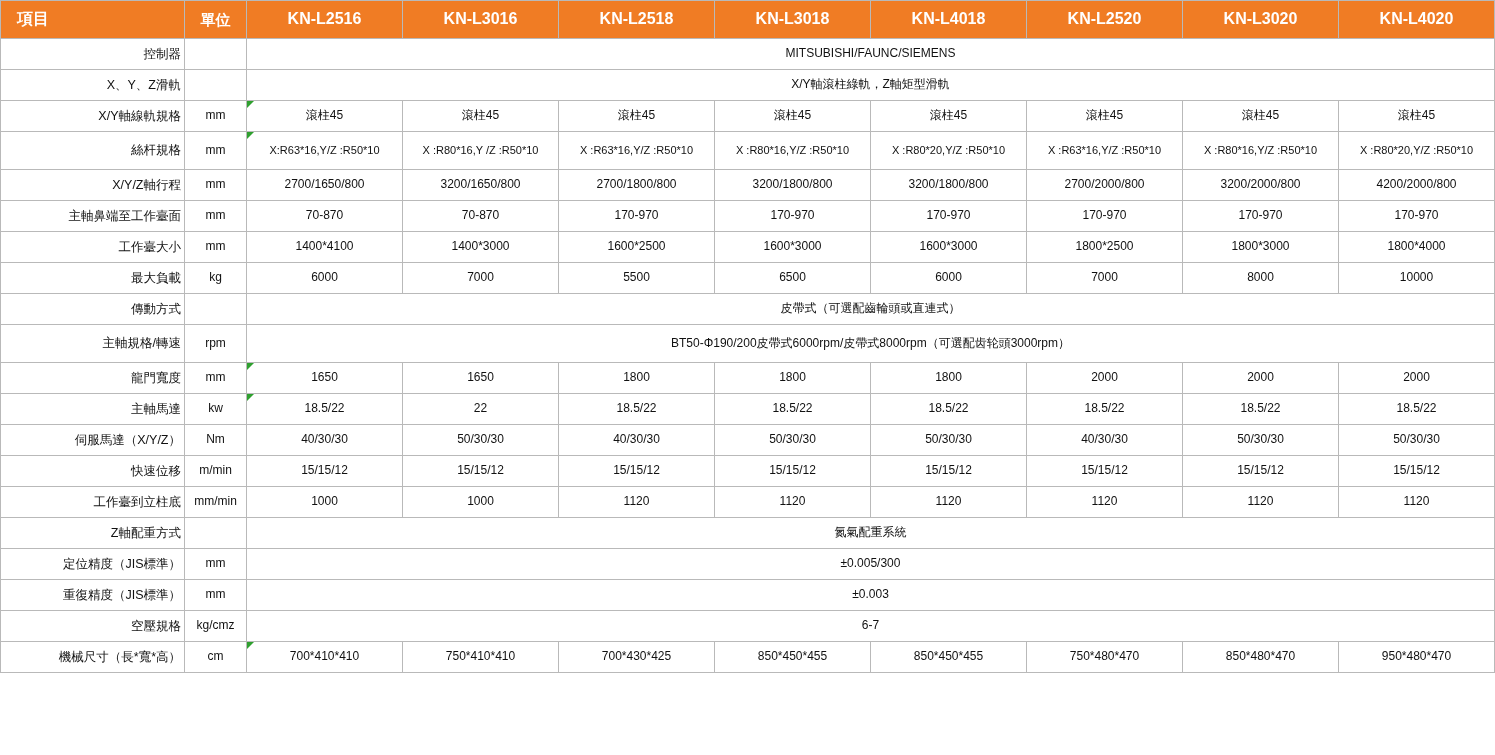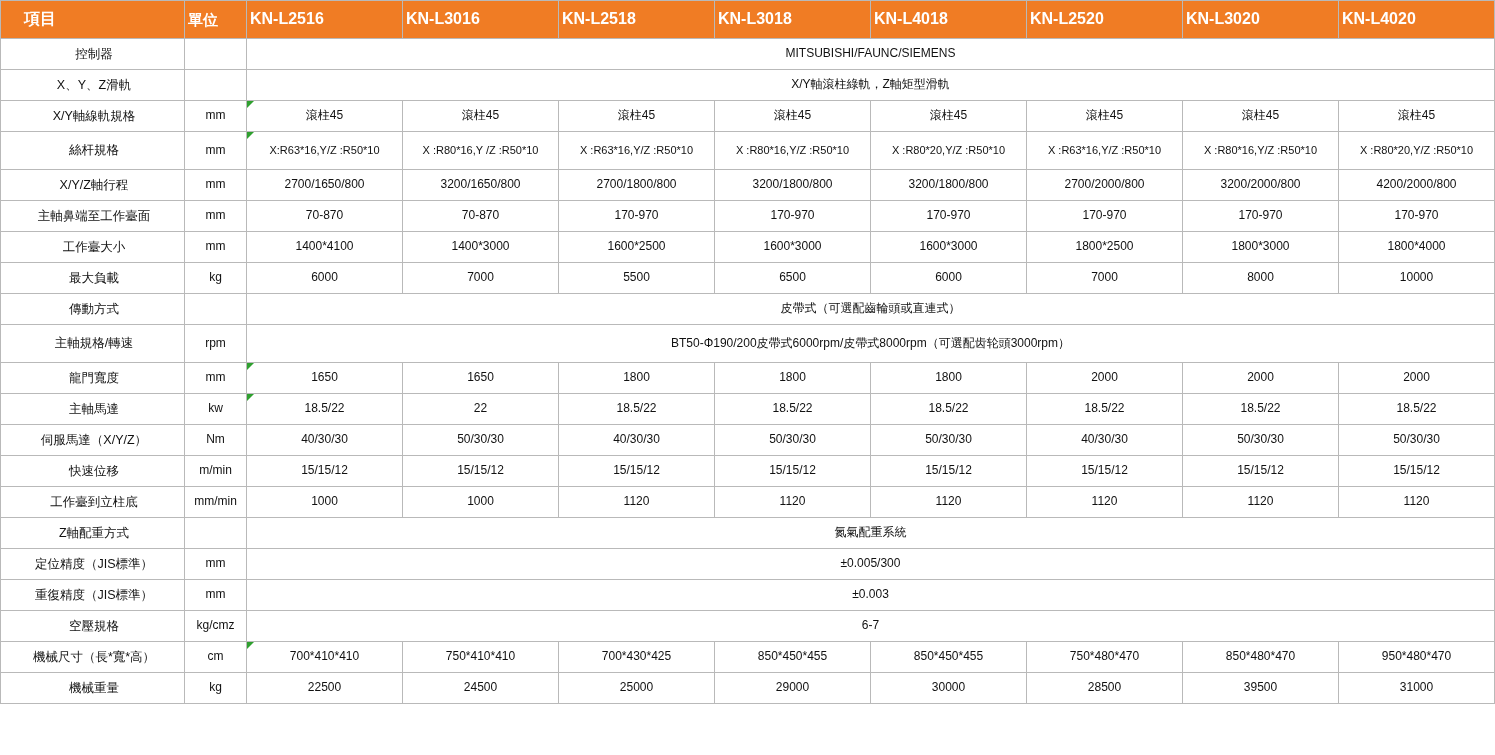--- a/index.html
+++ b/index.html
@@ -37,41 +37,41 @@
   
   col.c-item  { width: 184px; }
   col.c-unit  { width: 62px; }
   col.c-model { width: 156px; }
 
   thead th {
     background: #f07c24;
     color: #ffffff;
     font-weight: bold;
     height: 38px;
-    text-align: left;
+    text-align: center;
     font-size: 16px;
     border-color: #d9d9d9;
   }
   thead th.item-head {
     text-align: left;
-    padding-left: 23px;
+    padding-left: 16px;
     font-size: 16px;
     margin-left: 32px;
   }
   thead th.unit-head {
     font-size: 15px;
   }
   tbody td {
     height: 31px;
     text-align: center;
     font-size: 12px;
     background: #ffffff;
   }
   tbody td.item {
-    text-align: center;
+    text-align: right;
     padding-left: 6px;
     font-size: 12.5px;
   }
   tbody td.unit {
     font-size: 12px;
   }
   tbody td.span-all {
   }
   tbody td.tall {
     height: 38px;
@@ -302,27 +302,15 @@
           <td class="unit">cm</td>
           <td class="marker">700*410*410</td>
           <td class="">750*410*410</td>
           <td class="">700*430*425</td>
           <td class="">850*450*455</td>
           <td class="">850*450*455</td>
           <td class="">750*480*470</td>
           <td class="">850*480*470</td>
           <td class="">950*480*470</td>
         </tr>
-        <tr>
-          <td class="item">機械重量</td>
-          <td class="unit">kg</td>
-          <td class="">22500</td>
-          <td class="">24500</td>
-          <td class="">25000</td>
-          <td class="">29000</td>
-          <td class="">30000</td>
-          <td class="">28500</td>
-          <td class="">39500</td>
-          <td class="">31000</td>
-        </tr>
       </tbody>
   </table>
 </div>
 
 </body></html>

